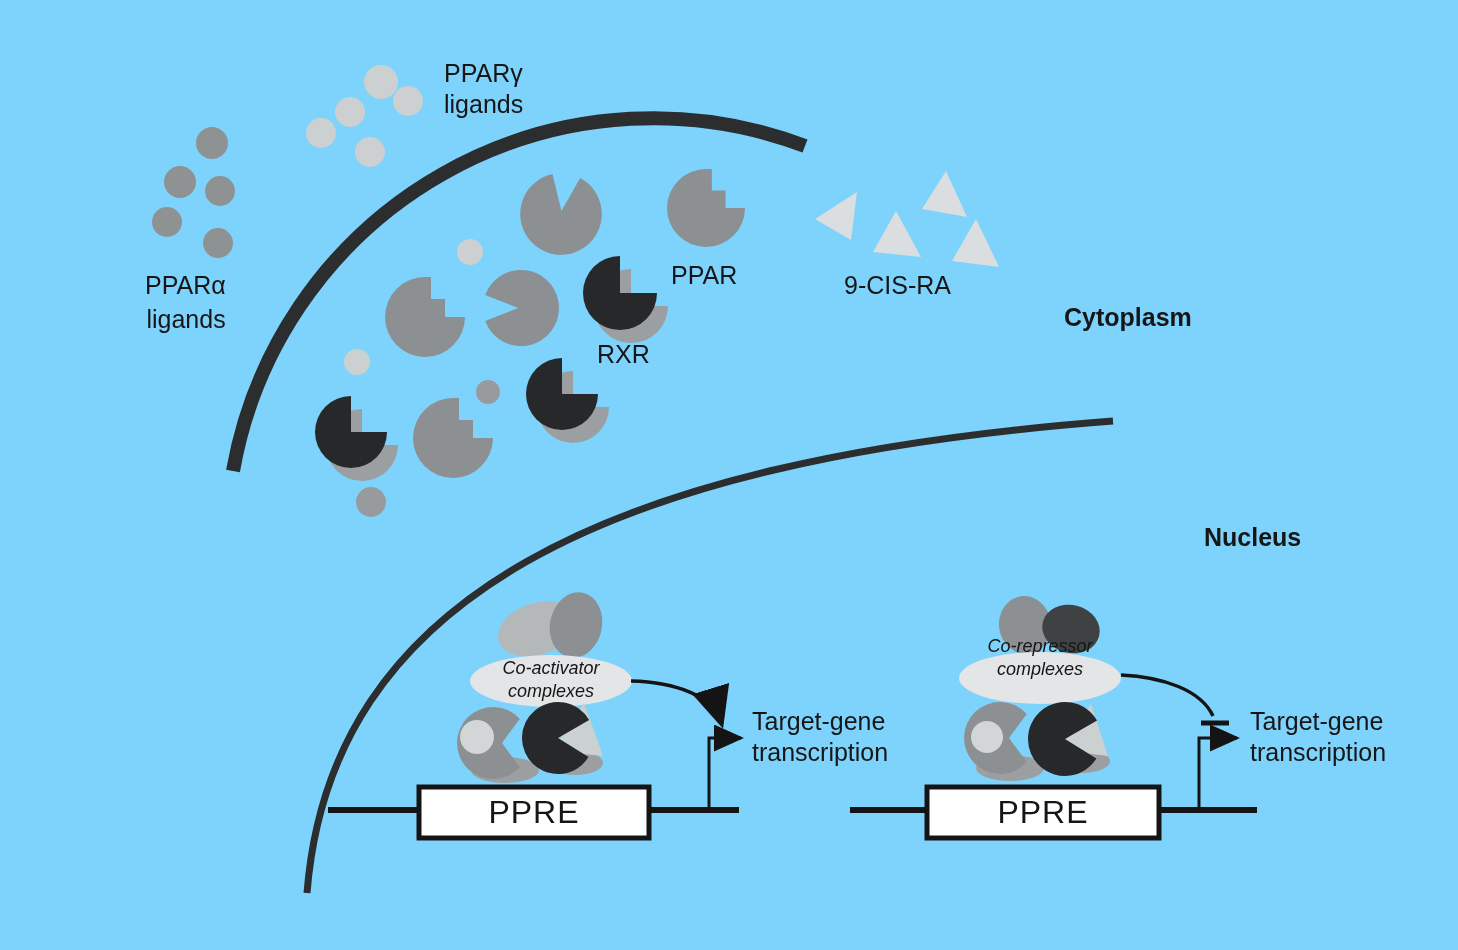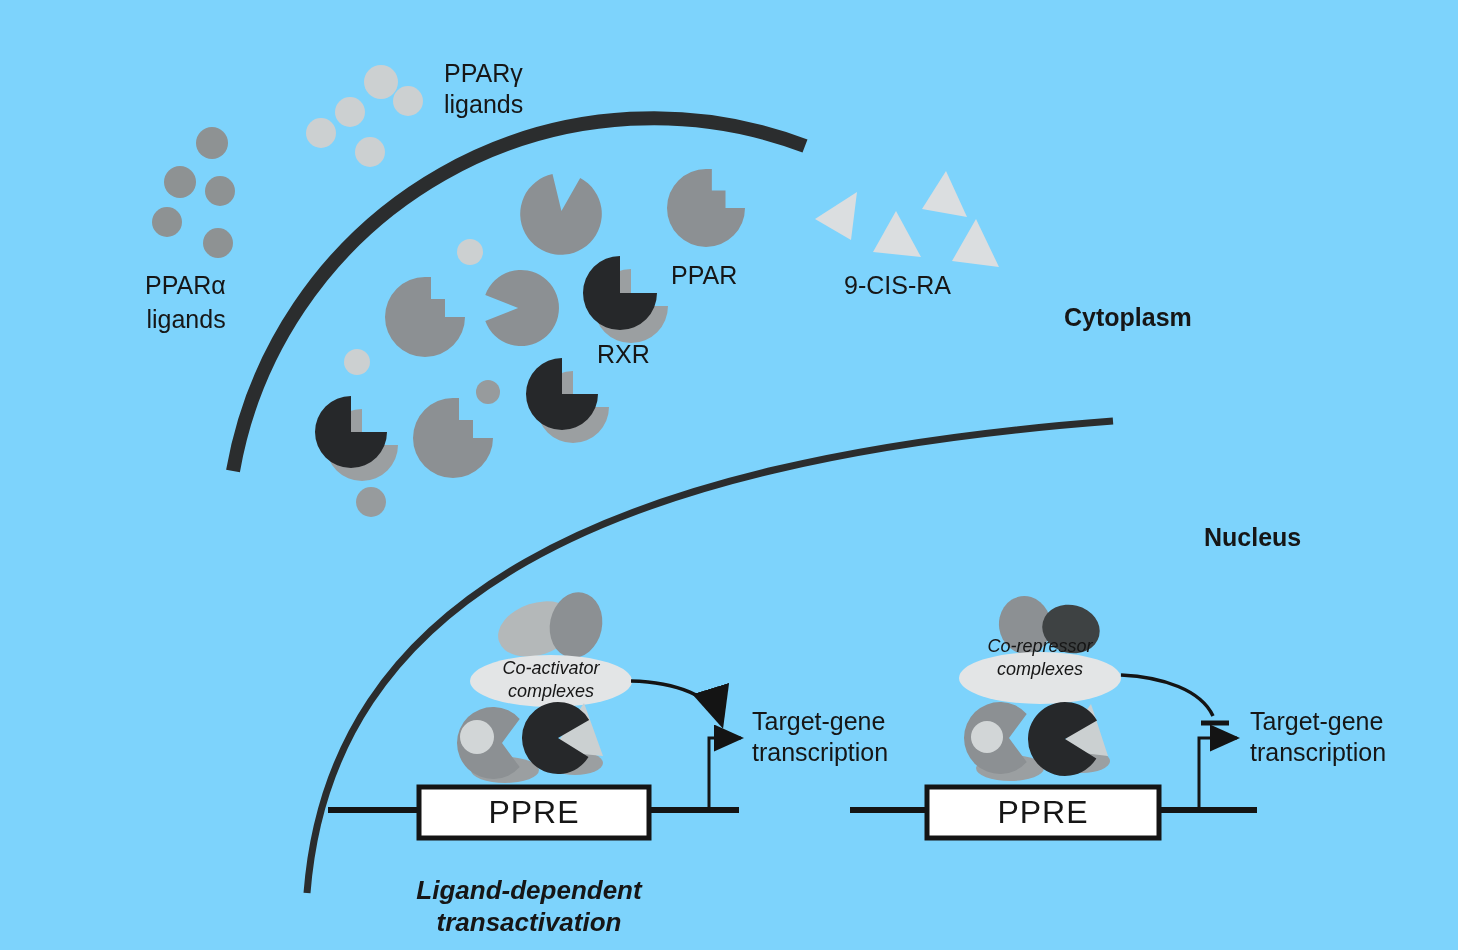--- a/index.html
+++ b/index.html
@@ -167,17 +167,15 @@
   <div class="lbl ppre-txt" style="left:419px;top:787px;width:230px;">PPRE</div>
 
   <div class="lbl ppre-txt" style="left:927px;top:787px;width:232px;">PPRE</div>
 
   <div class="lbl" style="left:752px;top:706px;">Target-gene
 transcription</div>
 
   <div class="lbl" style="left:1250px;top:706px;">Target-gene
 transcription</div>
 
-  <div class="lbl caption ctr" style="left:398px;top:874px;width:262px;">Ligand-dependent
-transactivation</div>
 
 
 </div>
 
 </body></html>

